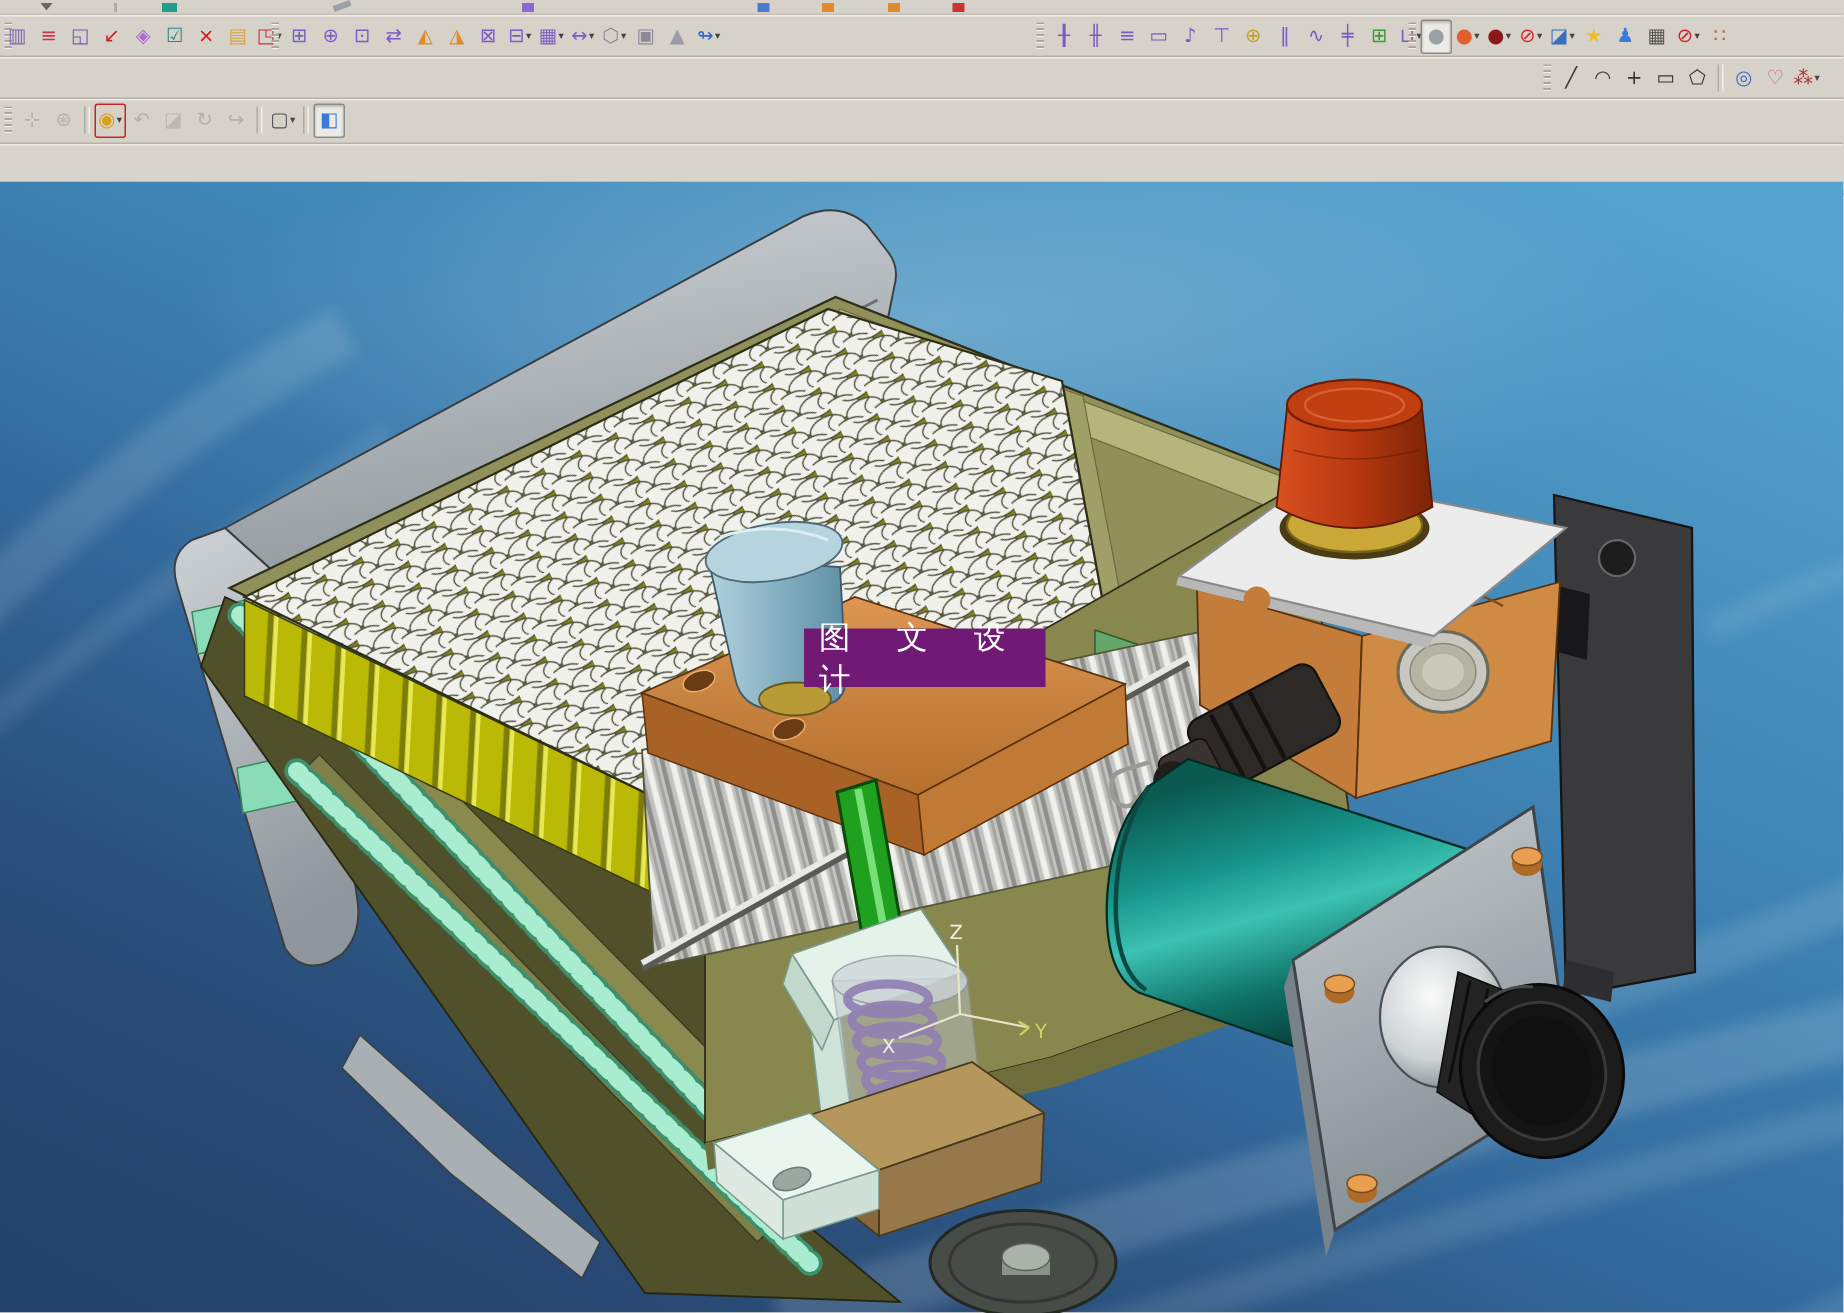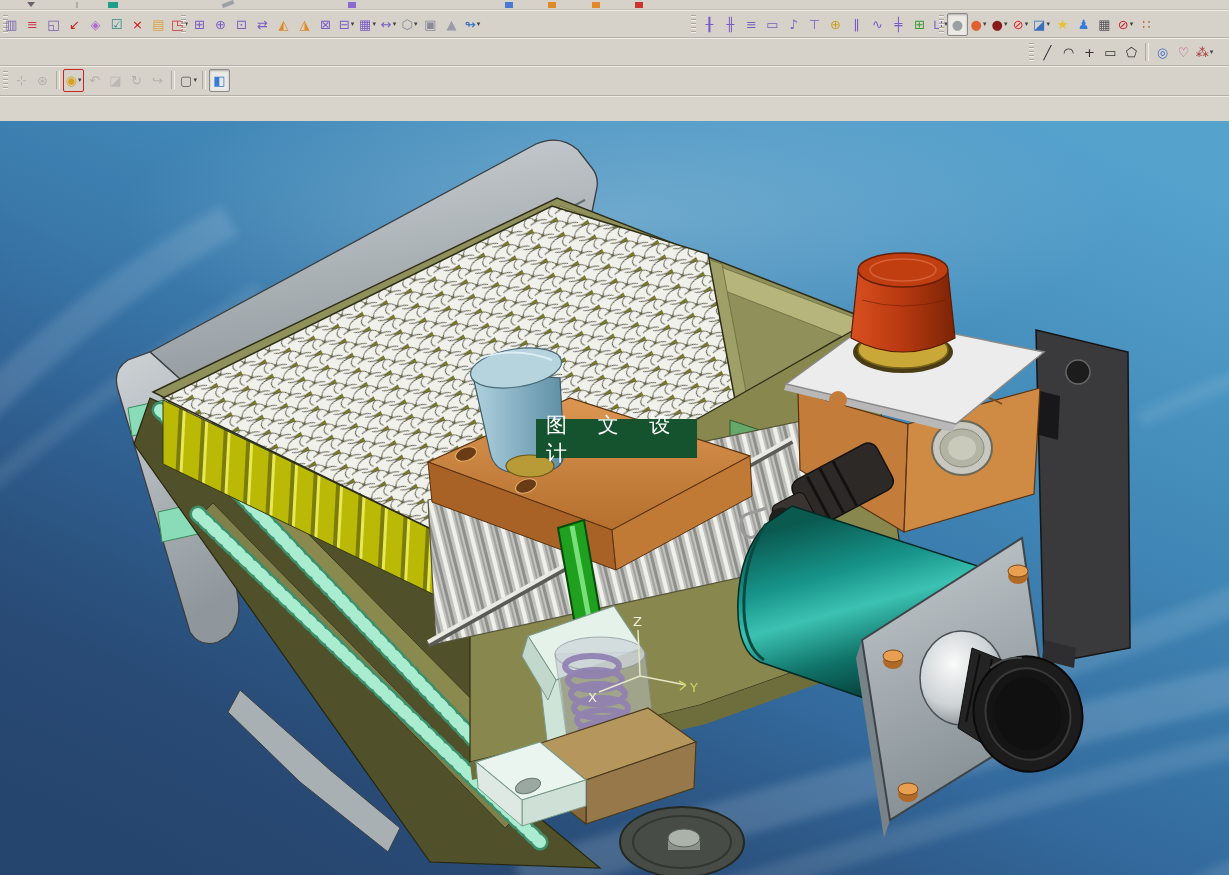--- a/index.html
+++ b/index.html
@@ -20,21 +20,21 @@
         border:1px solid rgba(0,0,0,0);border-radius:2px;cursor:default;flex:none;}
   .tbtn .glyph{font-size:13px;line-height:1;font-family:"DejaVu Sans",sans-serif;}
   .tbtn.pressed{border:1px solid #8a8a8a;background:#eceae4;box-shadow:inset 0 1px 2px rgba(0,0,0,.25);}
   .tbtn.disabled{opacity:.45;filter:grayscale(1);}
   .tbtn.framed{border:1px solid #cc2222;}
   .tbtn.clip-left{margin-left:-10px;}
   .dd{font-size:7px;color:#444;margin-left:1px;flex:none;}
   
   #viewport{position:absolute;left:0;top:121px;width:1229px;height:754px;}
   #viewport svg{position:absolute;left:0;top:0;}
-  #watermark{position:absolute;left:536px;top:419px;width:161px;height:39px;background:#14532d;
+  #watermark{position:absolute;left:536px;top:419px;width:161px;height:39px;background:#701a75;
              color:#fff;display:flex;align-items:center;justify-content:center;
              font-size:21px;letter-spacing:12px;padding-left:10px;box-sizing:border-box;z-index:5;}
   text{font-family:"DejaVu Sans",sans-serif;}
 </style>
 </head>
 <body>
 
 <div class="tbclip">
   <span class="frag" style="left:27px;width:0;height:0;border-left:4px solid rgba(0,0,0,0);border-right:4px solid rgba(0,0,0,0);border-top:5px solid #666;"></span>
   <span class="frag" style="left:76px;width:2px;height:6px;background:#b0aca4;"></span>

